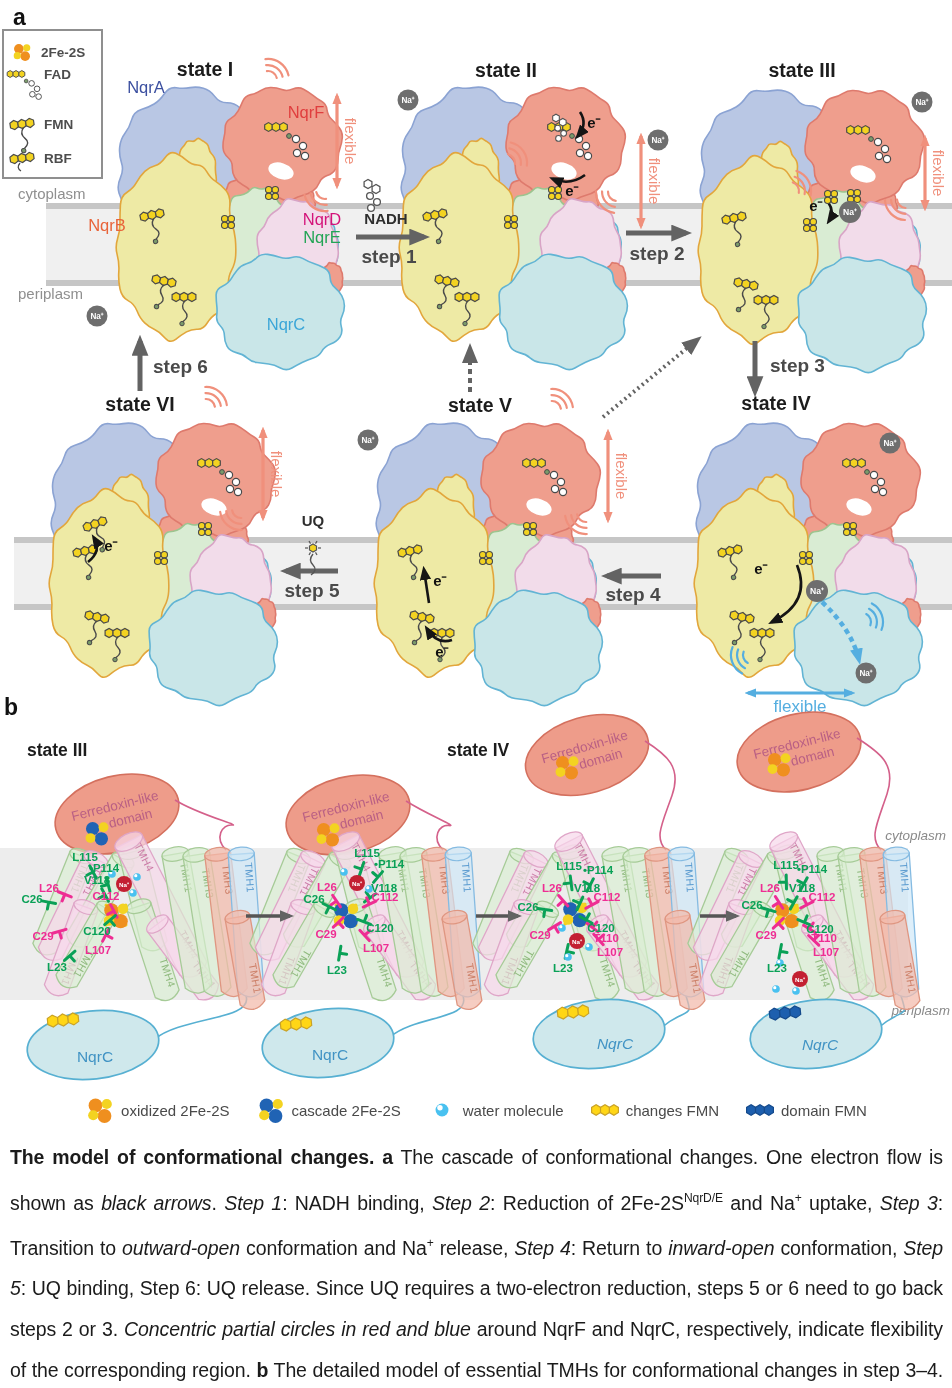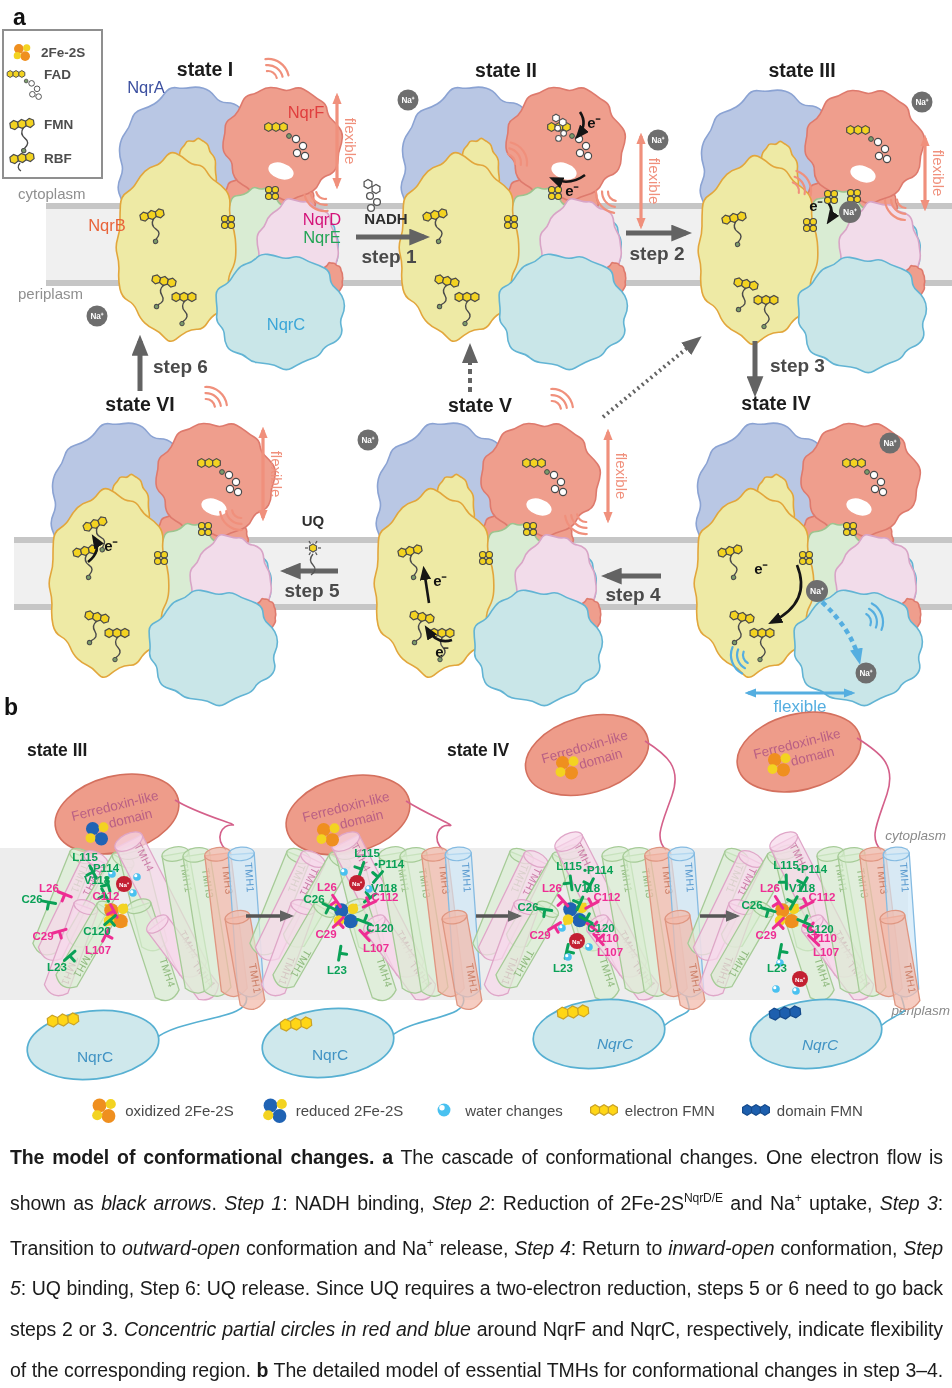--- a/index.html
+++ b/index.html
@@ -1181,46 +1181,46 @@
         <svg width="30" height="28">
           <g transform="translate(15,14)">
             <g transform="translate(0,0) scale(1.5)">
               <circle cx="-3" cy="-3" r="4.6" fill="#2063b4"></circle>
               <circle cx="3" cy="4" r="4.6" fill="#2063b4"></circle>
               <circle cx="4.5" cy="-4" r="3.4" fill="#f3d321"></circle>
               <circle cx="-4.5" cy="3.5" r="3.4" fill="#f3d321"></circle>
             </g>
           </g>
         </svg>
-        <span>reduced 2Fe-2S</span>
+        <span>cascade 2Fe-2S</span>
       </div>
       <div class="bl-item">
         <svg width="30" height="28">
           <g transform="translate(15,14)">
             <g transform="scale(1.7)">
               <g transform="translate(0,0)">
                 <circle r="3.8" fill="#49c1f0"></circle>
                 <circle cx="-1.2" cy="-1.3" r="1.6" fill="#fff"></circle>
               </g>
             </g>
           </g>
         </svg>
-        <span>water changes</span>
+        <span>water molecule</span>
       </div>
       <div class="bl-item">
         <svg width="30" height="28">
           <g transform="translate(15,14)">
             <g transform="translate(0,0) rotate(0)">
               <path d="M-4.4,2.6L-8.9,5.2L-13.4,2.6L-13.4,-2.6L-8.9,-5.2L-4.4,-2.6Z" fill="#ffd616" stroke="#c9a227" stroke-width="1.2"></path>
               <path d="M4.5,2.6L0.0,5.2L-4.5,2.6L-4.5,-2.6L-0.0,-5.2L4.5,-2.6Z" fill="#ffd616" stroke="#c9a227" stroke-width="1.2"></path>
               <path d="M13.4,2.6L8.9,5.2L4.4,2.6L4.4,-2.6L8.9,-5.2L13.4,-2.6Z" fill="#ffd616" stroke="#c9a227" stroke-width="1.2"></path>
             </g>
           </g>
         </svg>
-        <span>electron FMN</span>
+        <span>changes FMN</span>
       </div>
       <div class="bl-item">
         <svg width="30" height="28">
           <g transform="translate(15,14)">
             <g transform="translate(0,0) rotate(0)">
               <path d="M-4.4,2.6L-8.9,5.2L-13.4,2.6L-13.4,-2.6L-8.9,-5.2L-4.4,-2.6Z" fill="#1d5fae" stroke="#144a8c" stroke-width="1.2"></path>
               <path d="M4.5,2.6L0.0,5.2L-4.5,2.6L-4.5,-2.6L-0.0,-5.2L4.5,-2.6Z" fill="#1d5fae" stroke="#144a8c" stroke-width="1.2"></path>
               <path d="M13.4,2.6L8.9,5.2L4.4,2.6L4.4,-2.6L8.9,-5.2L13.4,-2.6Z" fill="#1d5fae" stroke="#144a8c" stroke-width="1.2"></path>
             </g>
           </g>

